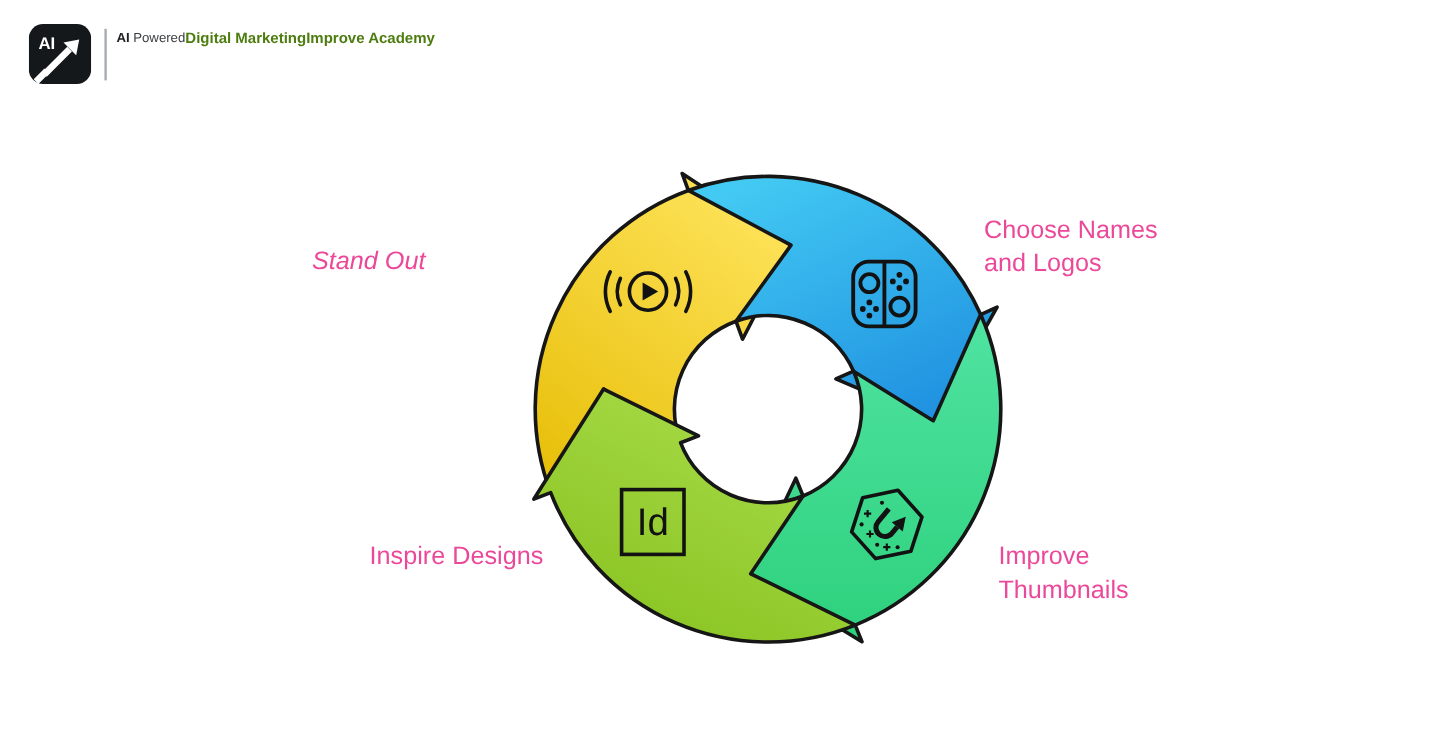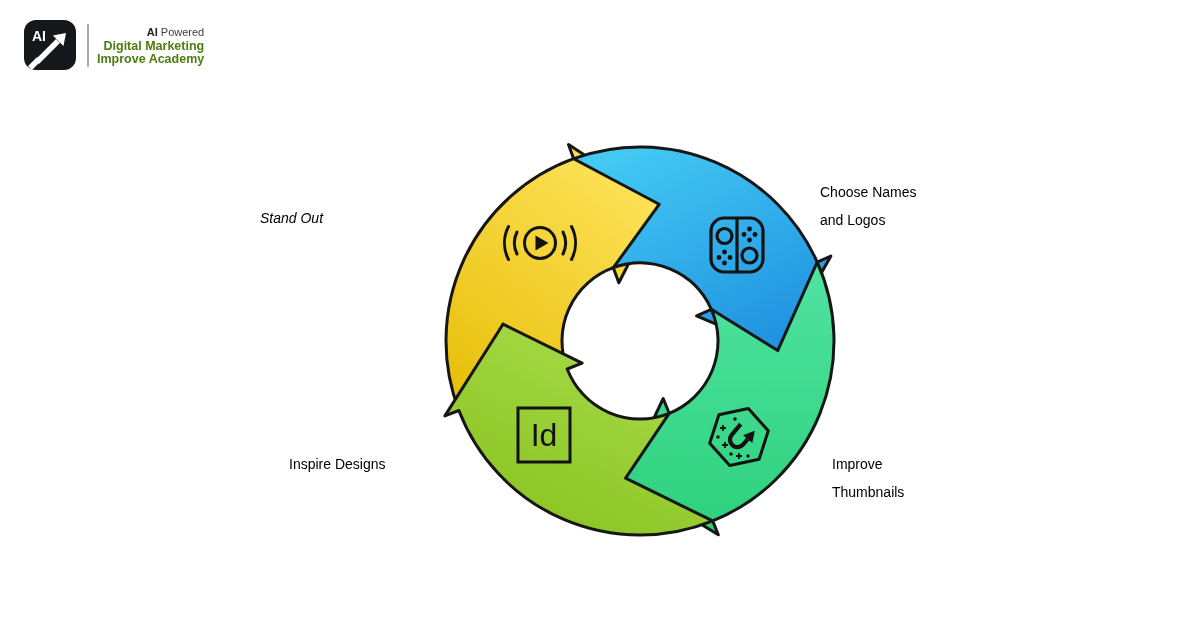--- a/index.html
+++ b/index.html
@@ -1,34 +1,34 @@
 <!DOCTYPE html>
 <html><head>
 <meta charset="utf-8">
 <style>
   html,body{margin:0;padding:0;background:#fff;}
   .canvas{position:relative;width:976px;height:628px;background:#ffffff;overflow:hidden;
           font-family:"Liberation Sans",sans-serif;}
   
   .brand-logo{position:absolute;left:24px;top:20px;width:52px;height:50px;}
   .brand-divider{position:absolute;left:87px;top:24px;width:2px;height:43px;background:#a9adb3;}
-  .brand-text{position:absolute;left:97px;top:26px;display:flex;flex-direction:column;line-height:13.5px;text-align:right;}
+  .brand-text{position:absolute;left:97px;top:26px;display:flex;flex-direction:row;line-height:13.5px;}
   .brand-line1{font-size:11px;color:#3c4043;}
   .brand-line1 .b{font-weight:700;color:#202124;}
   .brand-line1 .r{font-weight:400;margin-left:3px;}
   .brand-line23{font-size:12.5px;font-weight:700;color:#4d7c0f;}
   .page-title{position:absolute;left:70px;right:0;top:20px;text-align:center;
               font-size:31px;font-weight:800;color:#000;letter-spacing:.3px;}
   
   .cycle-svg{position:absolute;left:0;top:0;}
-  .seg-label{position:absolute;font-size:14px;line-height:28px;color:#000000;white-space:pre-line;}
+  .seg-label{position:absolute;font-size:21px;line-height:28px;color:#ec4899;white-space:pre-line;}
   .lbl-stand-out{left:260px;top:204px;width:200px;text-align:left;font-style:italic;}
   .lbl-choose{left:820px;top:178px;}
   .lbl-improve{left:820px;top:450px;margin-left:12px;}
-  .lbl-inspire{left:289px;top:450px;}
+  .lbl-inspire{left:308px;top:450px;}
 </style>
 </head>
 <body>
 
 <div class="canvas">
 
   <svg class="brand-logo" viewBox="0 0 52 50">
     <rect x="0" y="0" width="52" height="50" rx="12" fill="#15181b"></rect>
     <text x="8" y="21" font-size="14" font-weight="700" fill="#ffffff">AI</text>
     <g>

